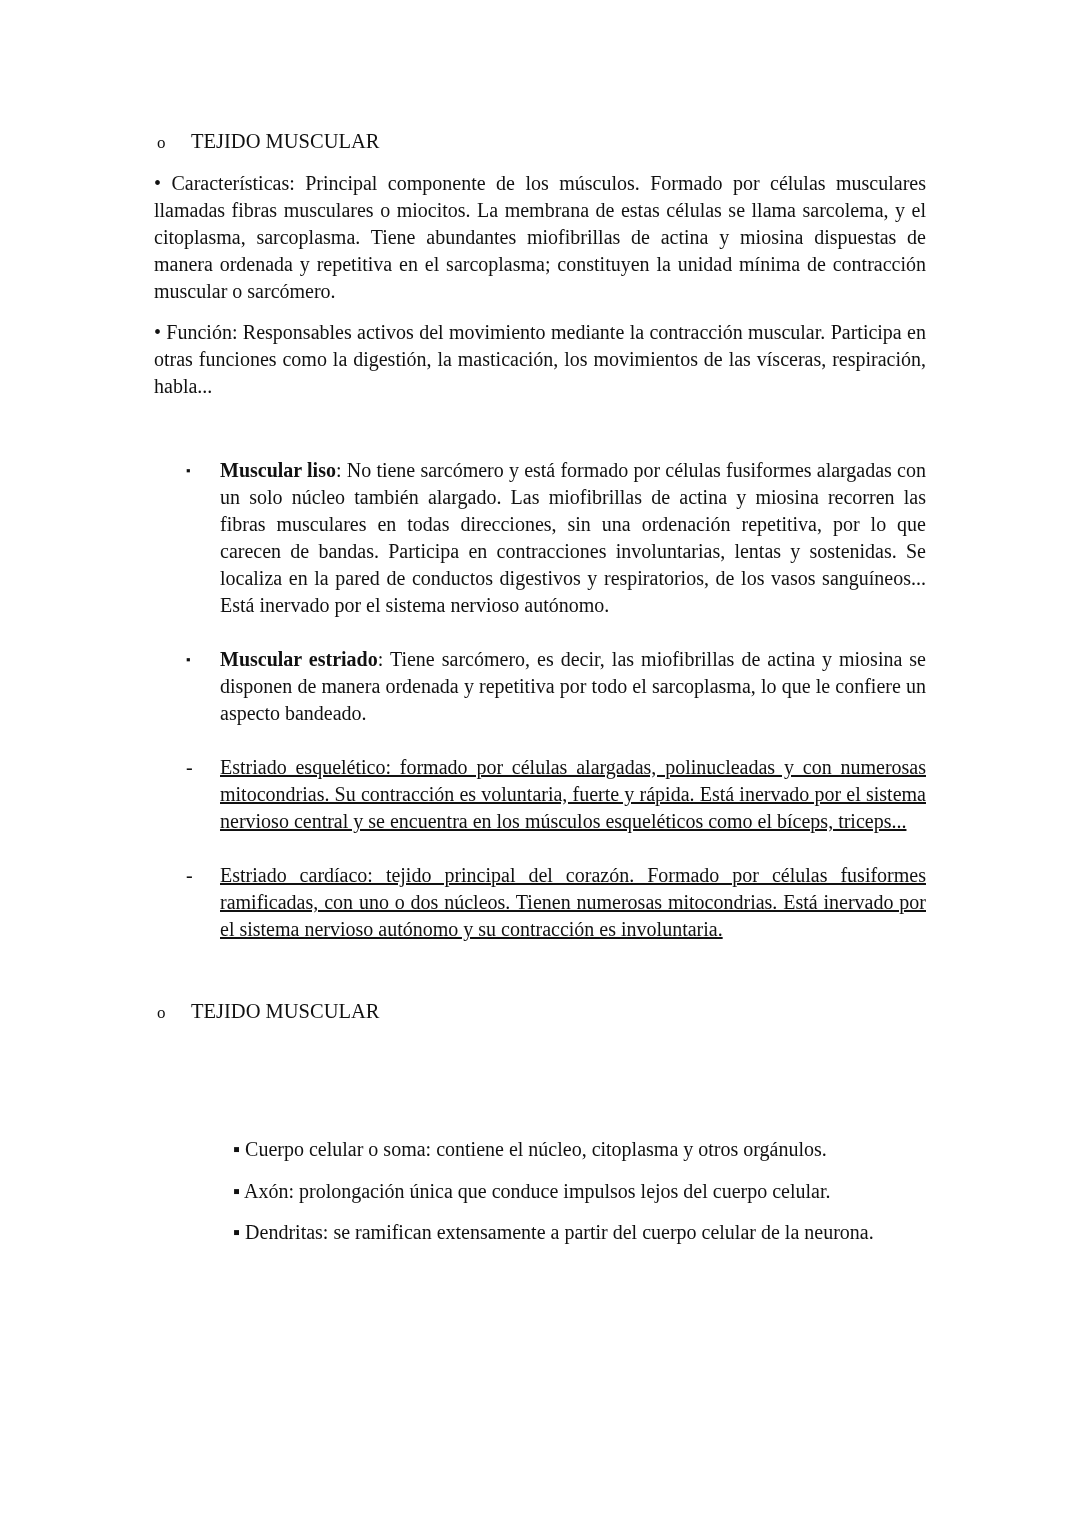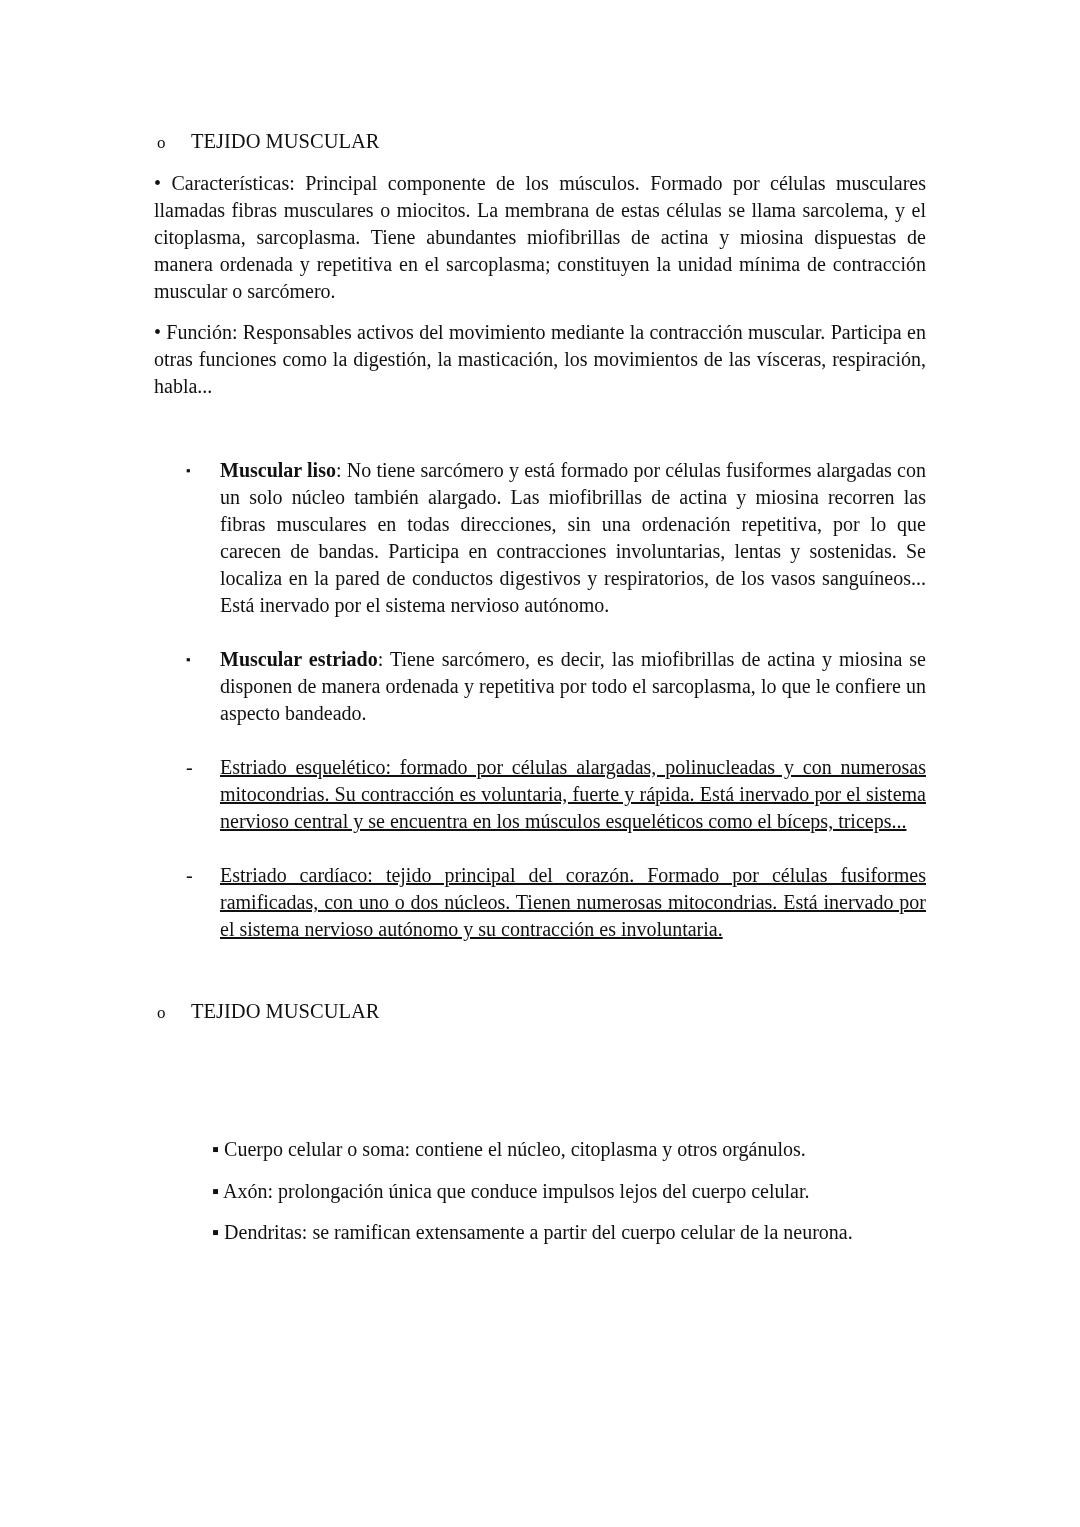--- a/index.html
+++ b/index.html
@@ -11,21 +11,21 @@
     .page { position: absolute; left: 0; top: 0; width: 1080px; height: 1527px; }
     .blk { position: absolute; left: 154px; width: 772px; line-height: 27px; text-align: justify; }
     .heading { position: absolute; left: 157px; font-size: 20.5px; line-height: 27px; }
     .heading .o { display: inline-block; width: 34px; font-size: 17px; }
     .sq-item { position: absolute; left: 186px; width: 740px; line-height: 27px; }
     .sq-item .mark { position: absolute; left: 0; top: 0; width: 34px; font-size: 13px; }
     .sq-item .txt { display: block; margin-left: 34px; text-align: justify; }
     .dash-item { position: absolute; left: 186px; width: 740px; line-height: 27px; }
     .dash-item .mark { position: absolute; left: 0; top: 0; width: 34px; }
     .dash-item .txt { display: block; margin-left: 34px; text-align: justify; text-decoration: underline; }
-    .part { position: absolute; left: 212px; line-height: 27px; }
+    .part { position: absolute; left: 233px; line-height: 27px; }
     b { font-weight: bold; }
     u { text-decoration: underline; }
   </style>
 </head>
 <body>
 
 <div class="page">
 
   <div class="heading" style="top:128px;">
     <span class="o">o</span><span>TEJIDO MUSCULAR</span>

